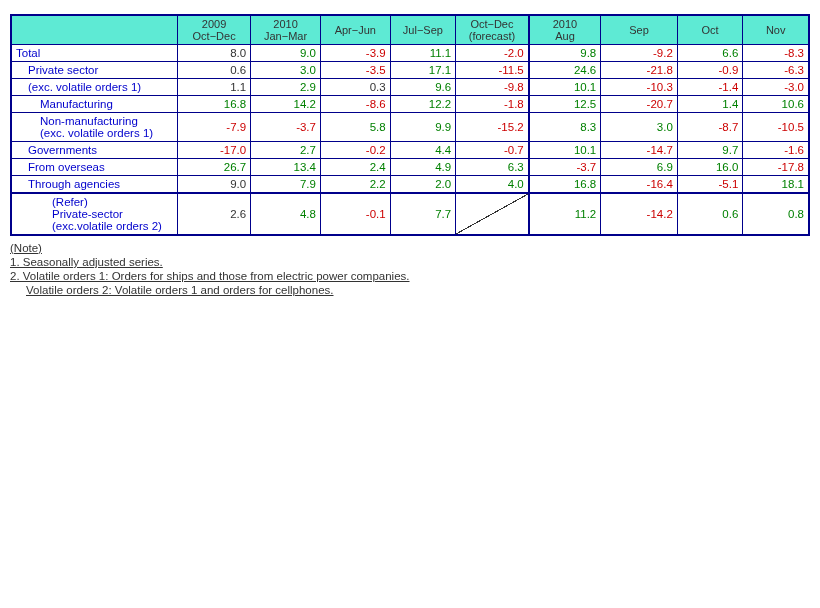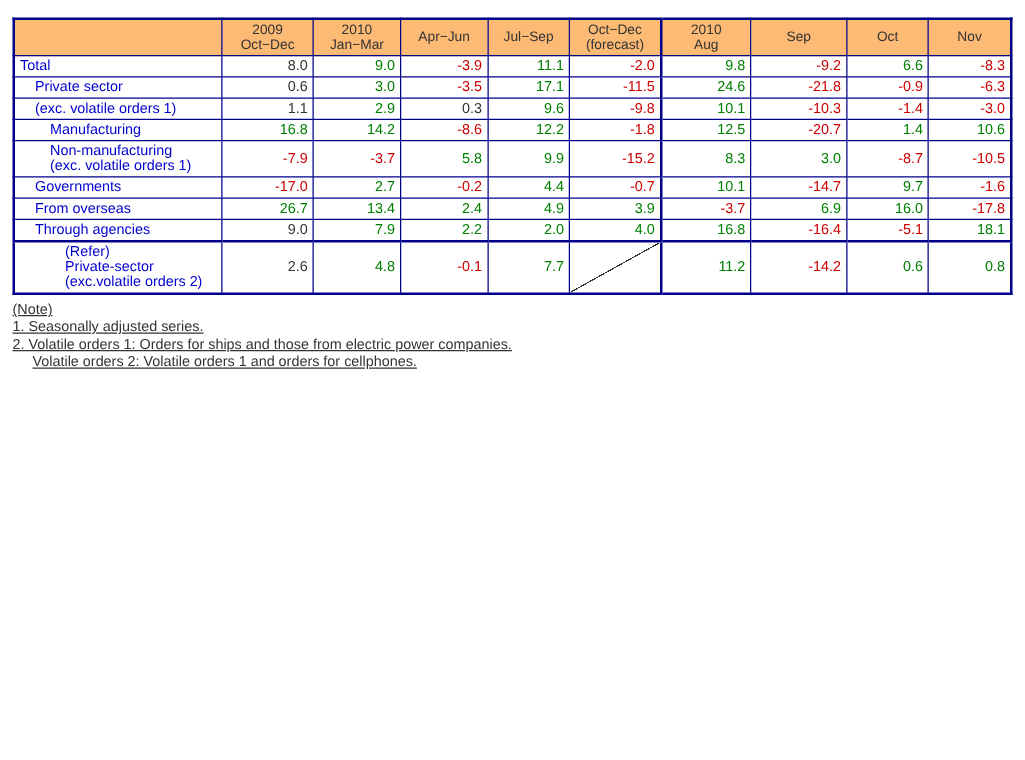--- a/index.html
+++ b/index.html
@@ -37,21 +37,21 @@
       font-size: 11.5px;
     }
     .main-table th {
       text-align: center;
       font-weight: normal;
       color: #333;
       font-size: 11px;
     }
     .header-row th {
       vertical-align: middle;
-      background: #fdba74;
+      background: #5eead4;
     }
     .row-label {
       text-align: left !important;
       font-size: 11.5px;
     }
     .green { color: #008000; }
     .red { color: #cc0000; }
     .black { color: #333; }
     .indent1 { padding-left: 16px !important; }
     .indent2 { padding-left: 28px !important; }
@@ -175,21 +175,21 @@
         <td class="red">-14.7</td>
         <td class="green">9.7</td>
         <td class="red">-1.6</td>
       </tr>
       <tr>
         <td class="row-label indent1" style="color: rgb(0, 0, 204);">From overseas</td>
         <td class="green">26.7</td>
         <td class="green">13.4</td>
         <td class="green">2.4</td>
         <td class="green">4.9</td>
-        <td class="green">3.9</td>
+        <td class="green">6.3</td>
         <td class="red col-group-sep">-3.7</td>
         <td class="green">6.9</td>
         <td class="green">16.0</td>
         <td class="red">-17.8</td>
       </tr>
       <tr>
         <td class="row-label indent1" style="color: rgb(0, 0, 204); margin-top: 36px;">Through agencies</td>
         <td class="black">9.0</td>
         <td class="green">7.9</td>
         <td class="green">2.2</td>

